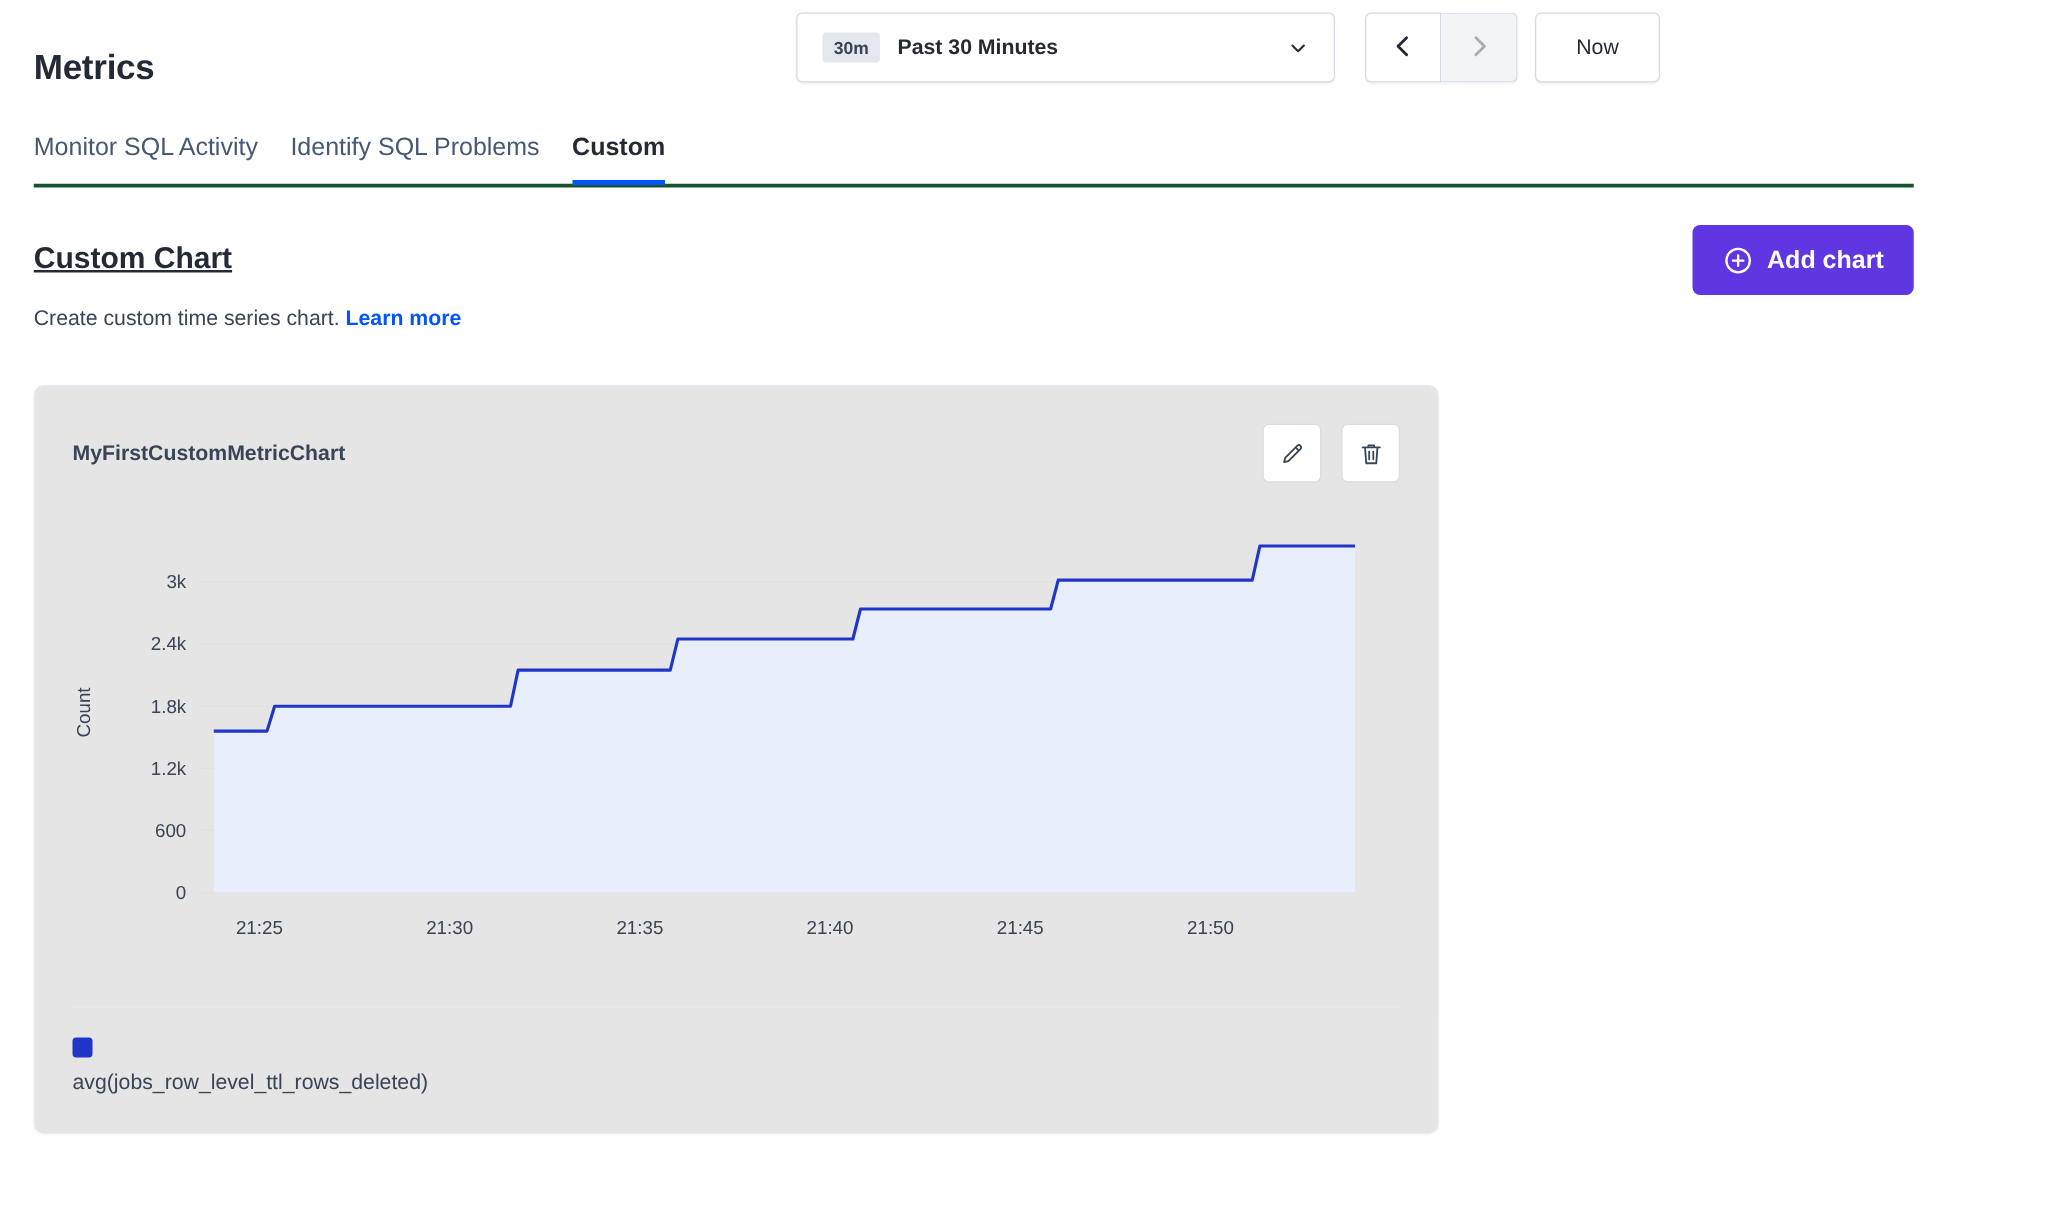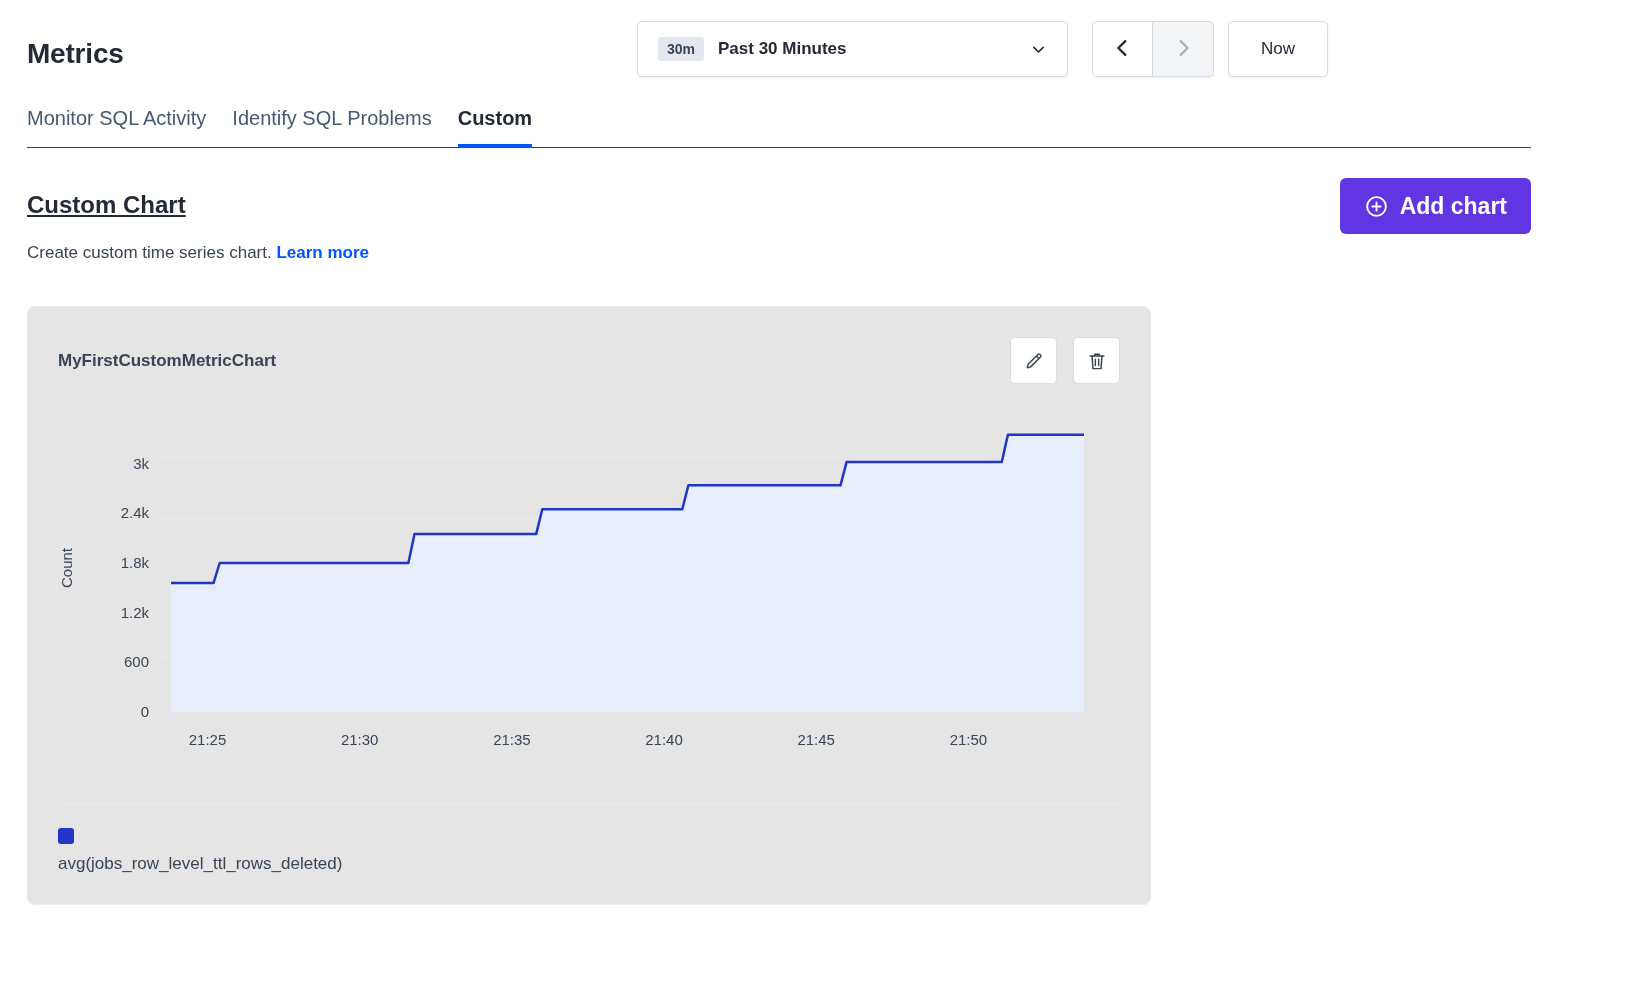--- a/index.html
+++ b/index.html
@@ -24,21 +24,21 @@
     font-family:"Liberation Sans",sans-serif;color:var(--text);
   }
   .page{width:1504px;margin-left:27px;}
 
   
   .topbar{position:relative;height:105px;}
   .page-title{
     position:absolute;left:0;top:38px;
     font-size:28px;font-weight:700;color:var(--heading);letter-spacing:-.2px;
   }
-  .time-controls{position:absolute;left:610px;top:21px;display:flex;align-items:center;}
+  .time-controls{position:absolute;left:610px;top:10px;display:flex;align-items:center;}
   .range-select{
     width:431px;height:56px;background:#fff;border:1px solid var(--control-border);
     border-radius:5px;display:flex;align-items:center;padding:0 20px;gap:14px;
     cursor:pointer;box-shadow:0 1px 2px rgba(34,42,53,.07);
   }
   .range-badge{
     background:var(--badge-bg);color:var(--text);font-size:14px;font-weight:700;
     padding:5px 9px;border-radius:3px;line-height:1;
   }
   .range-label{font-size:17px;color:var(--heading);font-weight:600;}
@@ -51,40 +51,40 @@
   .arrow-btn.prev{border-radius:5px 0 0 5px;}
   .arrow-btn.next{border-radius:0 5px 5px 0;border-left:none;background:var(--disabled-bg);cursor:default;}
   .now-btn{
     margin-left:14px;width:100px;height:56px;background:#fff;
     border:1px solid var(--control-border);border-radius:5px;
     font-family:"Liberation Sans",sans-serif;font-size:17px;color:var(--heading);
     cursor:pointer;box-shadow:0 1px 2px rgba(34,42,53,.07);
   }
 
   
-  .tabs{display:flex;gap:26px;border-bottom:1px solid #14532d;align-items:flex-start;}
+  .tabs{display:flex;gap:26px;border-bottom:3px solid #14532d;align-items:flex-start;}
   .tab{
     font-size:20px;line-height:26px;color:var(--tab-inactive);
     padding-bottom:16px;cursor:pointer;position:relative;white-space:nowrap;
   }
   .tab.active{color:var(--heading);font-weight:600;}
   .tab.active::after{
     content:"";position:absolute;left:0;right:0;bottom:-1px;height:4px;
     background:var(--link-blue);
   }
 
   
   .section-head{display:flex;align-items:flex-start;margin-top:30px;}
   .section-title{margin-top:13px;font-size:24px;font-weight:700;color:var(--heading);text-decoration:underline;}
   .section-subtitle{margin-top:24px;font-size:17px;color:var(--text);}
   .learn-more{color:var(--link-blue);font-weight:600;text-decoration:none;cursor:pointer;}
   .add-chart-btn{
     margin-left:auto;height:56px;padding:0 24px;display:flex;align-items:center;gap:11px;
     background:var(--accent-purple);color:#fff;border:none;border-radius:6px;
-    font-family:"Liberation Sans",sans-serif;font-size:23px;font-weight:600;cursor:pointer;
+    font-family:"Liberation Sans",sans-serif;font-size:20px;font-weight:600;cursor:pointer;
   }
   .plus-icon{display:flex;align-items:center;}
 
   
   .chart-card{
     margin-top:43px;width:1124px;background:#e5e5e5;
     border:1px solid var(--card-border);border-radius:8px;
     padding:30px;box-shadow:0 1px 3px rgba(34,42,53,.04);
   }
   .card-head{display:flex;align-items:center;}

